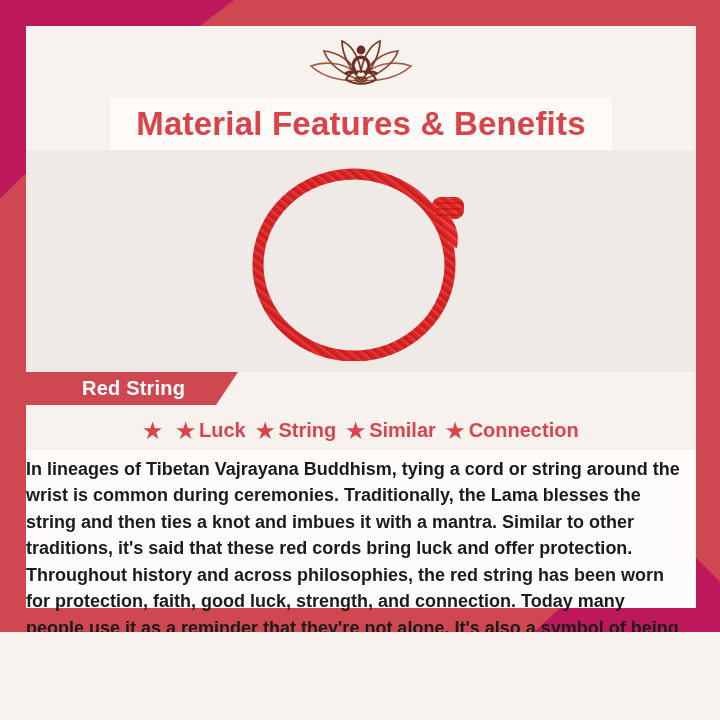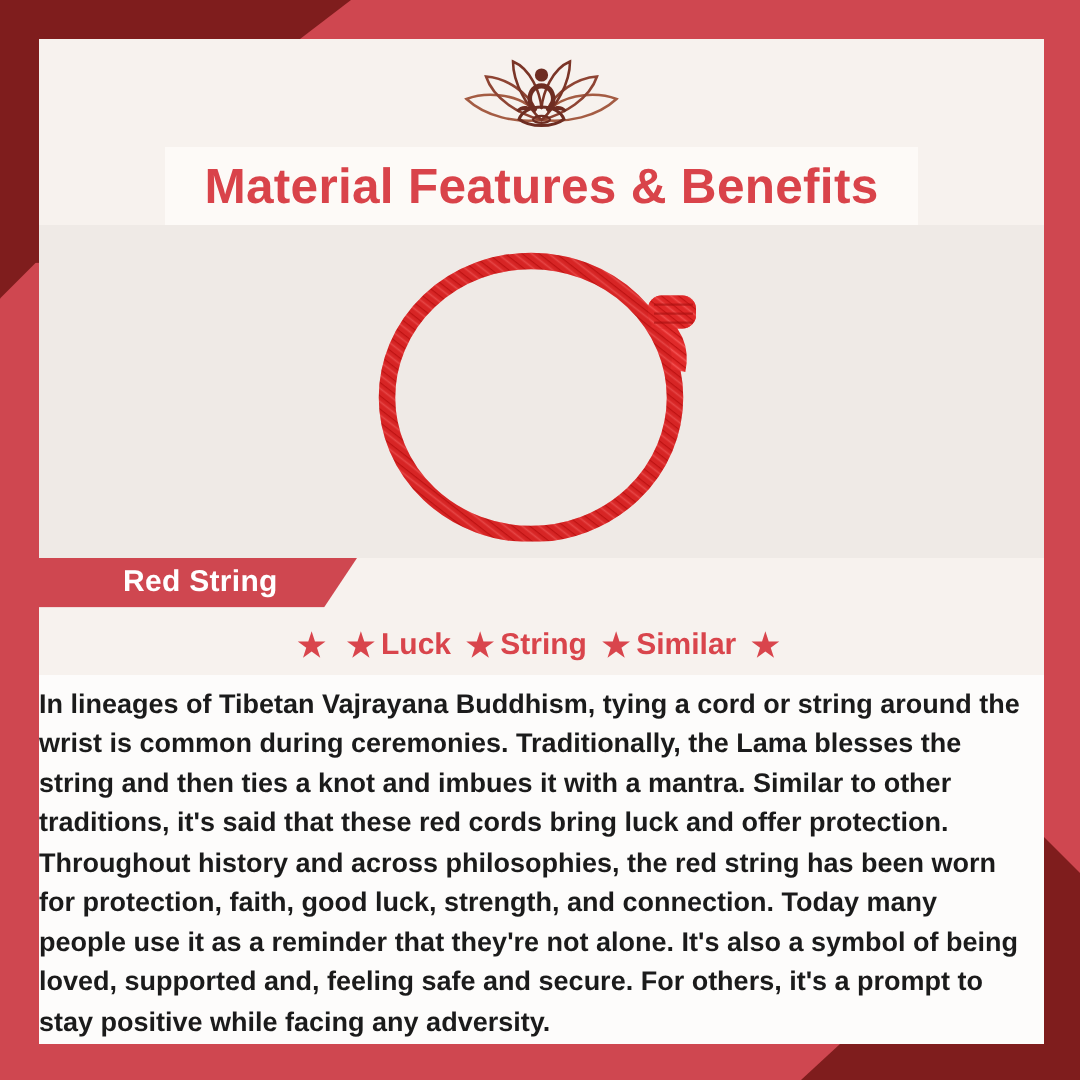--- a/index.html
+++ b/index.html
@@ -9,22 +9,22 @@
   body {
     width: 720px;
     height: 720px;
     font-family: "Liberation Sans", sans-serif;
     background: #f7f2ee;
     overflow: hidden;
   }
   #infographic {
     position: relative;
     width: 720px;
-    height: 720px;
-    background: #7f1d1d;
+    height: 632px;
+    background: #be185d;
     overflow: hidden;
   }
 
   
   .band {
     position: absolute;
     background: #cf4750;
   }
   .band-top {
     top: 0;
@@ -272,20 +272,21 @@
       <div class="benefit">
         <span class="star">★</span>
         <span>String</span>
       </div>
       <div class="benefit">
         <span class="star">★</span>
         <span>Similar</span>
       </div>
       <div class="benefit">
         <span class="star">★</span>
+        <span>Connection</span>
       </div>
     </div>
 
     <div class="desc-panel">
       <p class="desc-text">In lineages of Tibetan Vajrayana Buddhism, tying a cord or string around the wrist is common during ceremonies. Traditionally, the Lama blesses the string and then ties a knot and imbues it with a mantra. Similar to other traditions, it's said that these red cords bring luck and offer protection. Throughout history and across philosophies, the red string has been worn for protection, faith, good luck, strength, and connection. Today many people use it as a reminder that they're not alone. It's also a symbol of being loved, supported and, feeling safe and secure. For others, it's a prompt to stay positive while facing any adversity.</p>
     </div>
 
   </div>
 </div>
 

